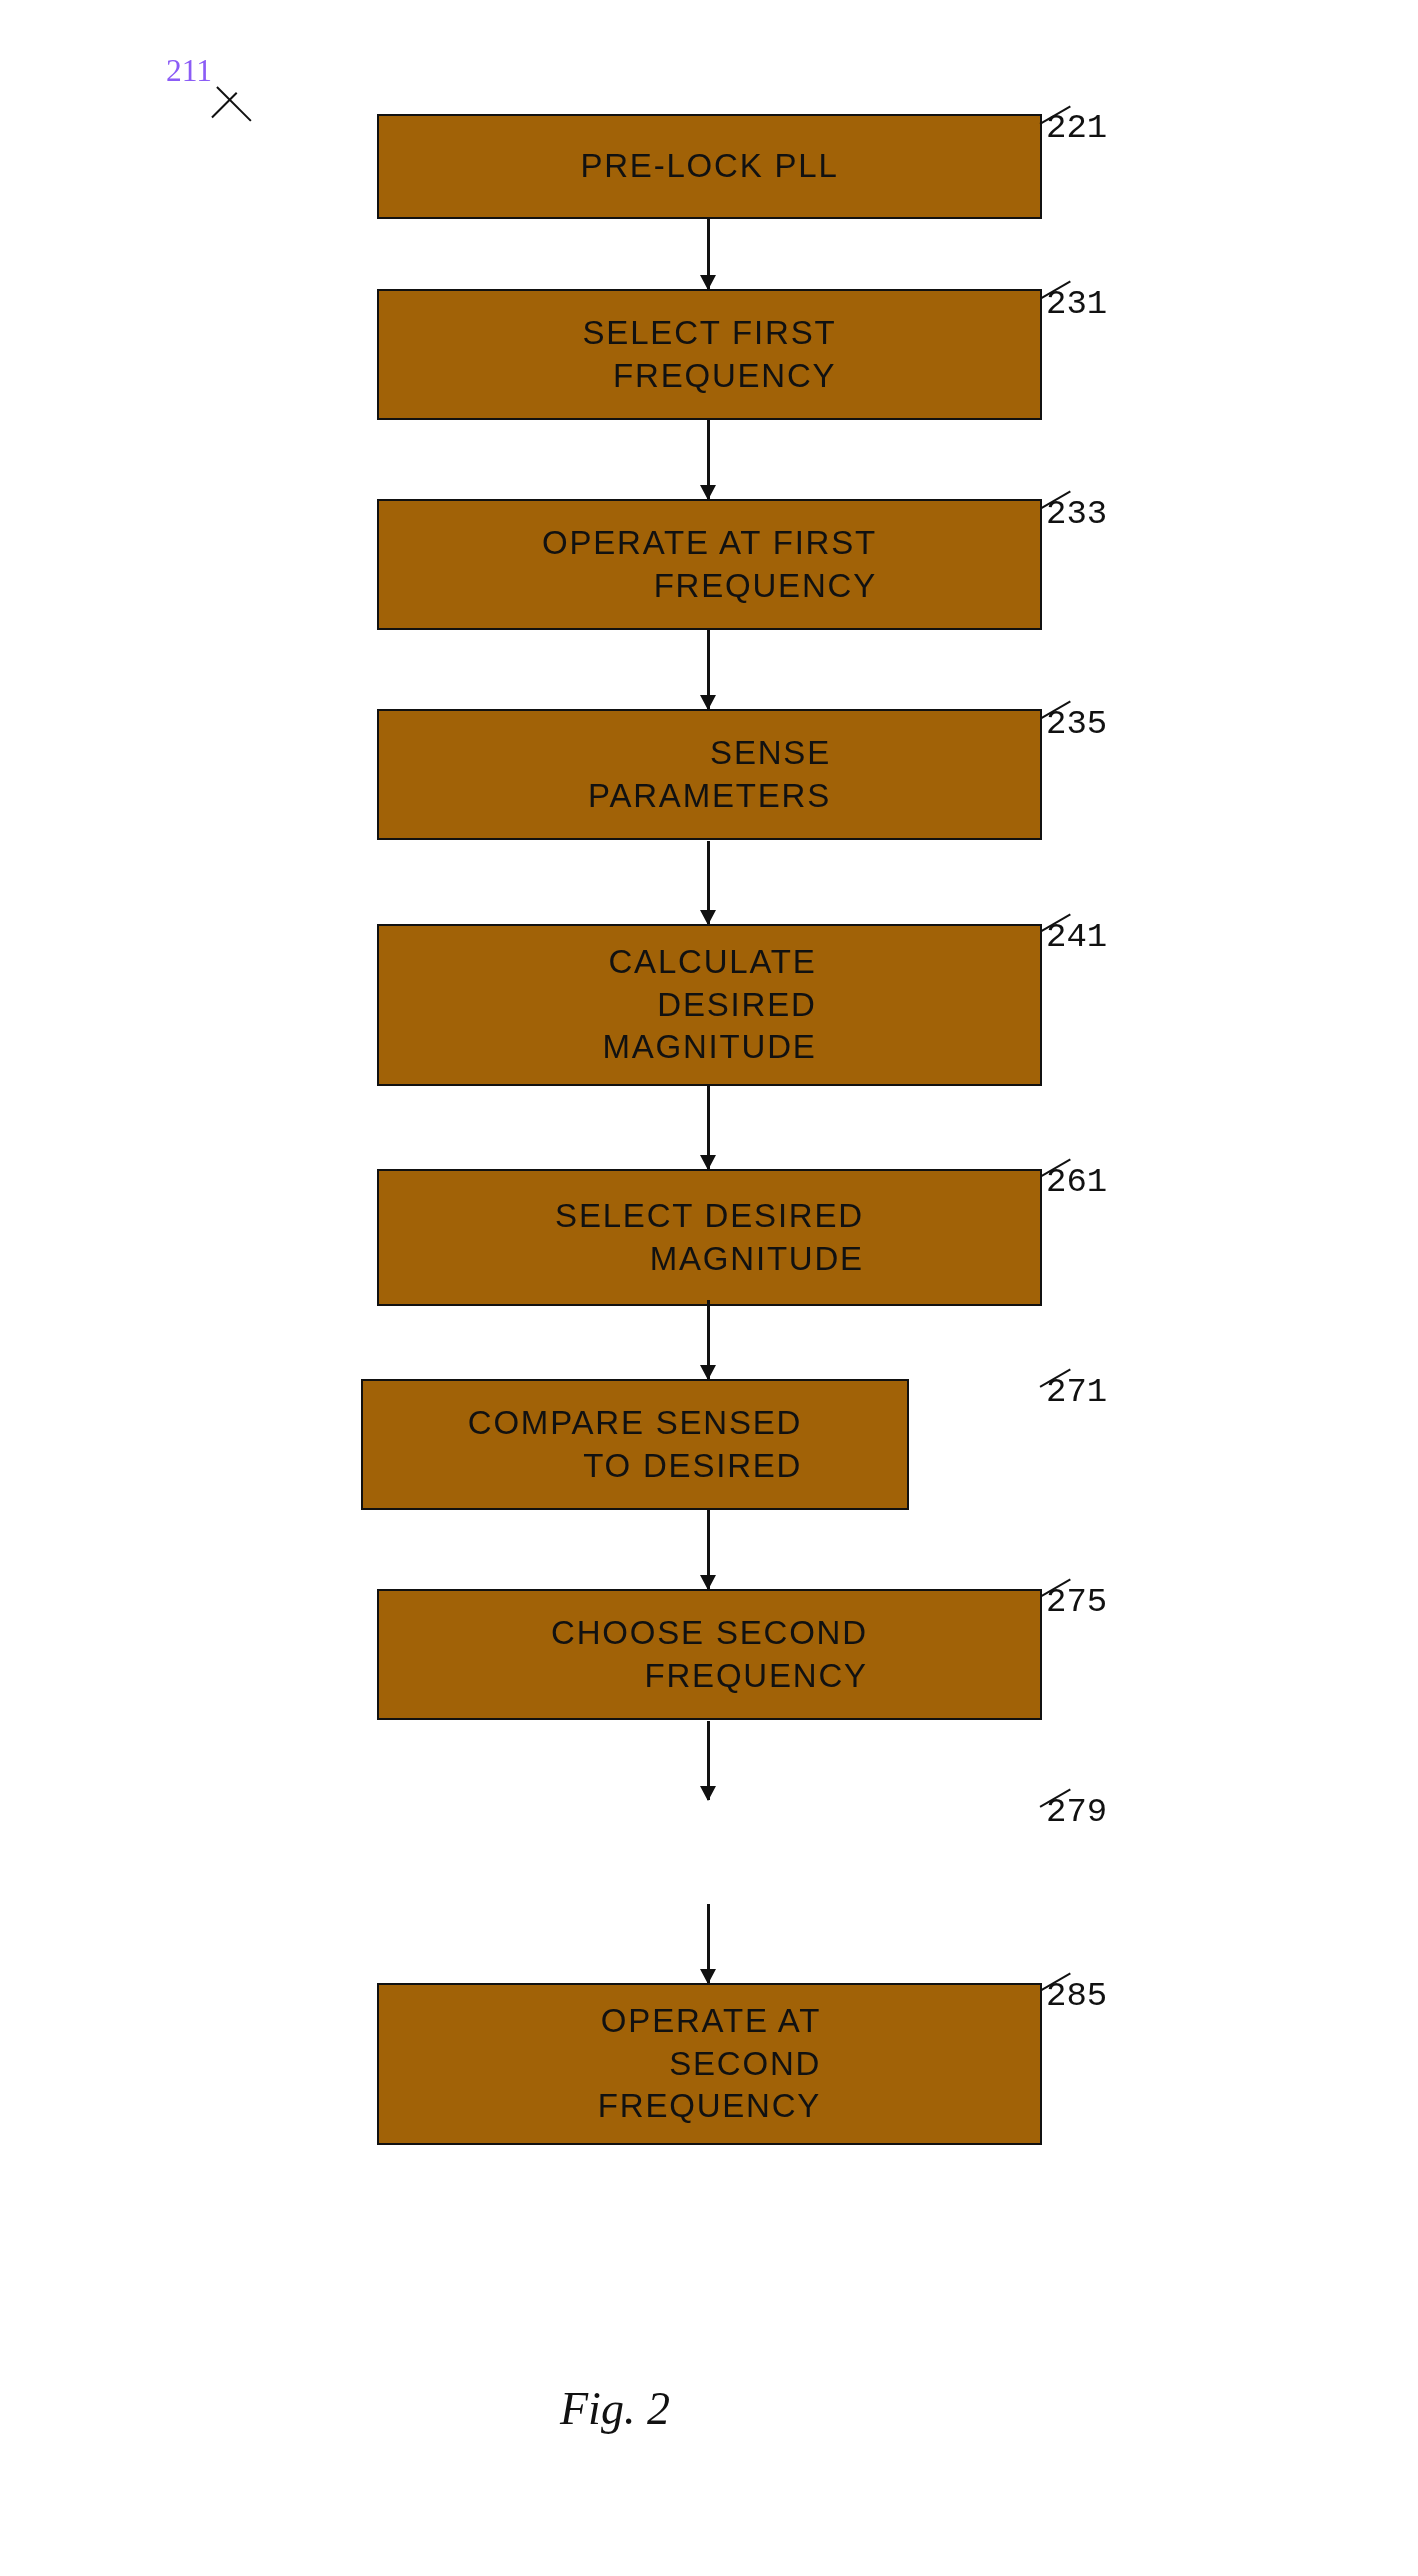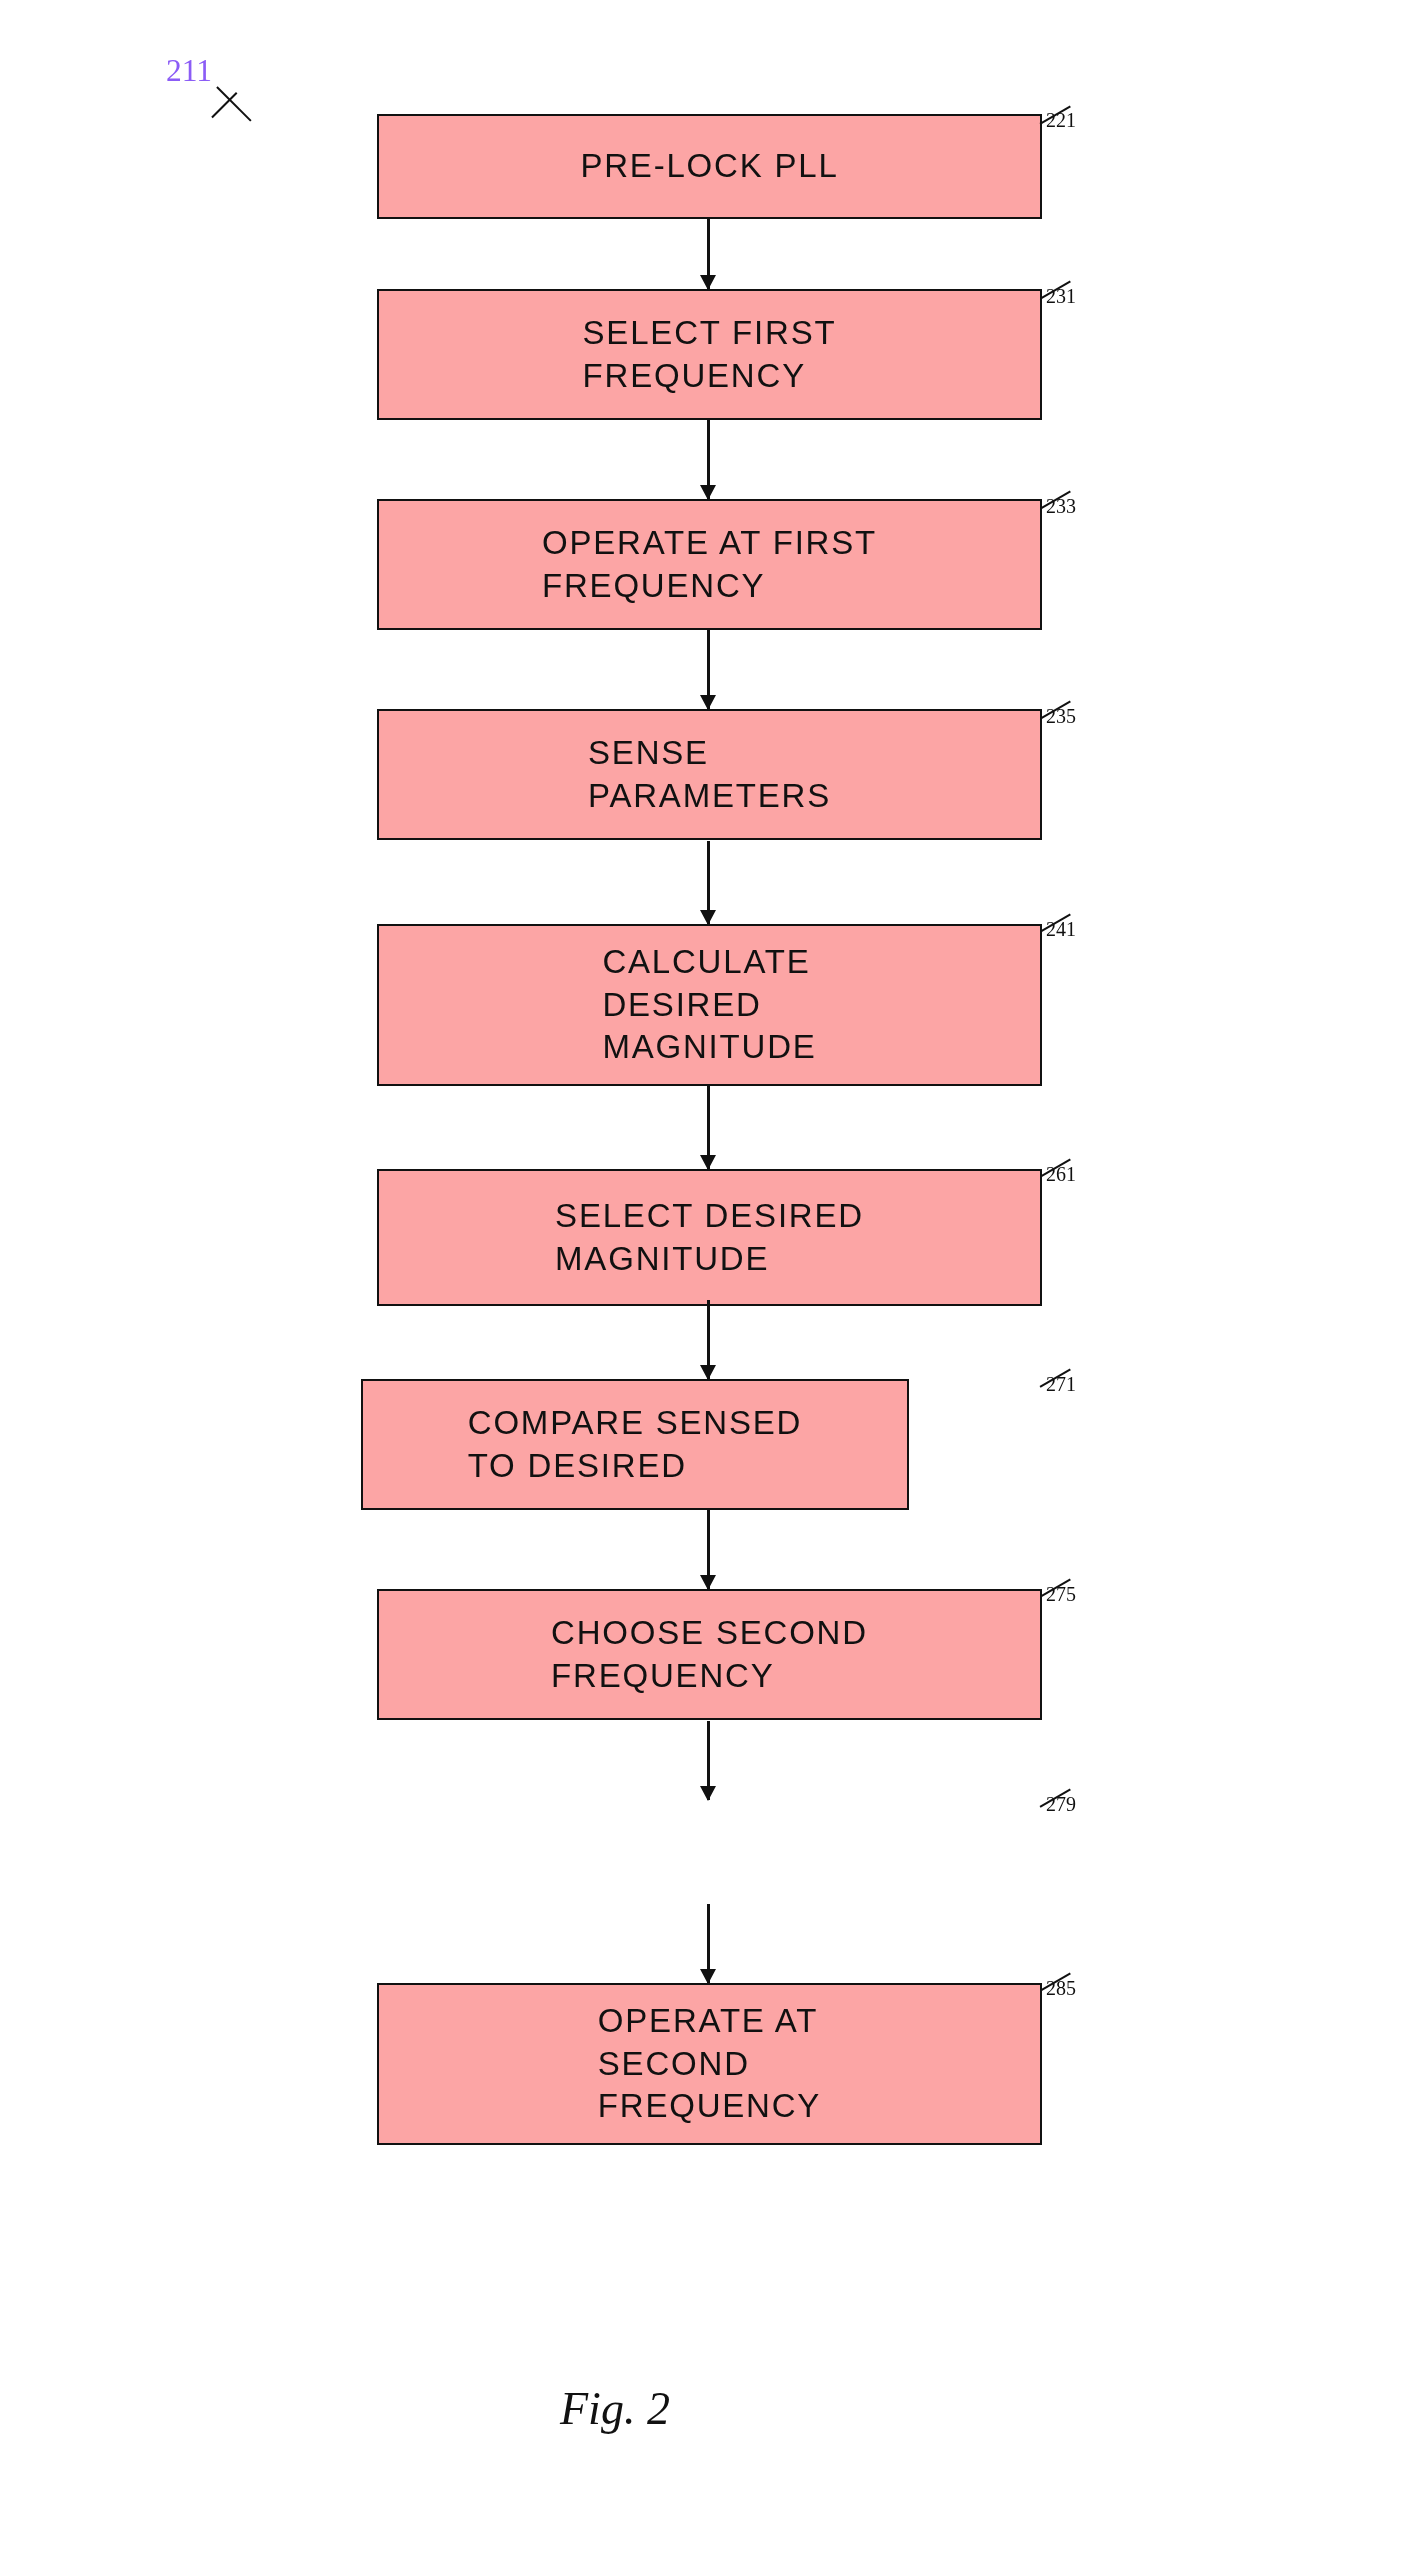--- a/index.html
+++ b/index.html
@@ -23,37 +23,37 @@
       font-size: 31.5px;
       font-weight: normal;
       color: #8b5cf6;
     }
     .flow-box {
       position: absolute;
       border: 2.6px solid #111;
       display: flex;
       align-items: center;
       justify-content: center;
-      text-align: left;
-      background: #fca5a5;
+      text-align: right;
+      background: #a16207;
     }
     .flow-box span {
       font-size: 33px;
       font-weight: normal;
       letter-spacing: 1.8px;
       line-height: 1.3;
       text-transform: uppercase;
       color: #111;
       font-family: Arial, Helvetica, sans-serif;
     }
     .box-label {
       position: absolute;
-      font-size: 20px;
+      font-size: 34px;
       color: #111;
-      font-family: Liberation Serif, serif;
+      font-family: Liberation Mono, monospace;
     }
     
     .arrow {
       position: absolute;
       width: 2.6px;
       background: #111;
     }
     .arrow::after {
       content: '';
       position: absolute;

